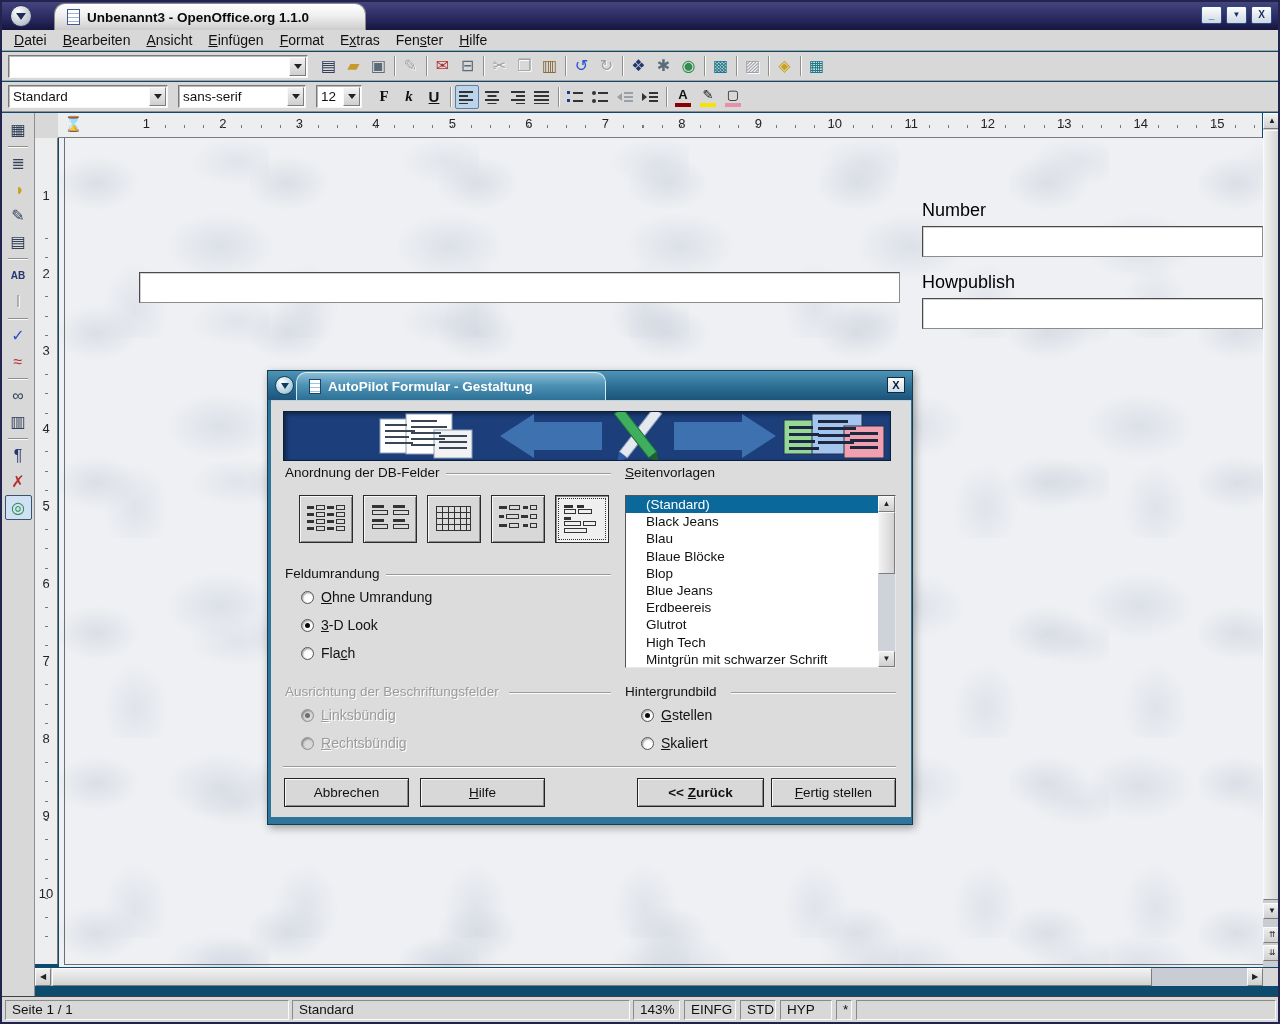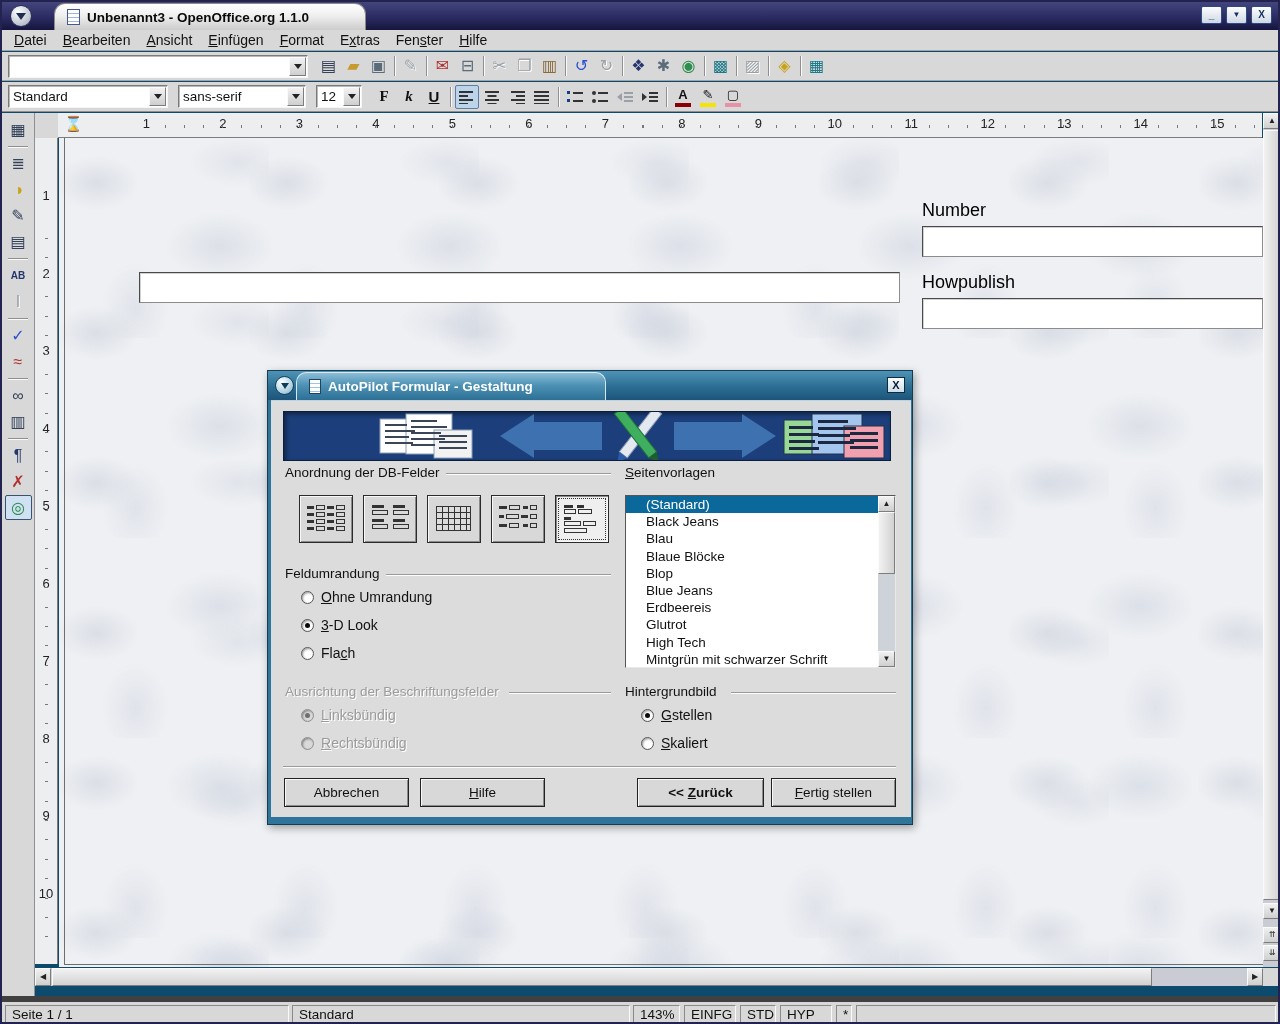--- a/index.html
+++ b/index.html
@@ -95,21 +95,21 @@
     border-bottom-color:#8c8c8c;border-right-color:#8c8c8c;box-shadow:inset 1px 1px 0 rgba(0,0,0,.18);}
 
   
   .sbtn{position:absolute;background:linear-gradient(180deg,#f0f0f0,#cfcfcf);border:1px solid;border-color:#fafafa #7d7d7d #7d7d7d #fafafa;
     display:flex;align-items:center;justify-content:center;font-size:8px;color:#222;line-height:1;}
   .vscroll{position:absolute;left:1261px;top:111px;width:18px;height:854px;background:#c9ccd2;}
   .vthumb{position:absolute;left:0;width:18px;background:linear-gradient(90deg,#f2f2f2,#d2d2d2);border:1px solid;border-color:#fafafa #7d7d7d #7d7d7d #fafafa;}
   .hscroll{position:absolute;left:33px;top:966px;width:1228px;height:18px;background:#c9ccd2;}
   .hthumb{position:absolute;top:0;height:18px;background:linear-gradient(180deg,#f2f2f2,#d2d2d2);border:1px solid;border-color:#fafafa #7d7d7d #7d7d7d #fafafa;}
   .scorner{position:absolute;left:1261px;top:966px;width:18px;height:18px;background:#d8d8d8;}
-  .statusbar{position:absolute;left:0;top:994px;width:100%;height:26px;background:#d8d8d8;border-top:6px solid #404040;}
+  .statusbar{position:absolute;left:0;top:994px;width:100%;height:26px;background:#d8d8d8;border-top:1px solid #404040;}
   .scell{position:absolute;top:3px;height:20px;border:1px solid;border-color:#8a8a8a #fafafa #fafafa #8a8a8a;
     padding:1px 6px;font-size:13.5px;white-space:nowrap;overflow:hidden;}
 
   
   .dialog{position:absolute;left:265px;top:368px;width:646px;height:455px;
     border:1px solid #143c52;background:#2e749b;box-shadow:2px 3px 8px rgba(0,0,0,.35);}
   .dtitle{position:absolute;left:0;top:0;width:100%;height:29px;
     background:linear-gradient(180deg,#4e93b6 0%,#2c6e93 55%,#1d547a 100%);}
   .dmenu{position:absolute;left:7px;top:5px;width:19px;height:19px;border-radius:50%;
     background:radial-gradient(circle at 35% 30%,#ffffff,#aecfdf 65%,#7fa8bd);border:1px solid #12425e;

